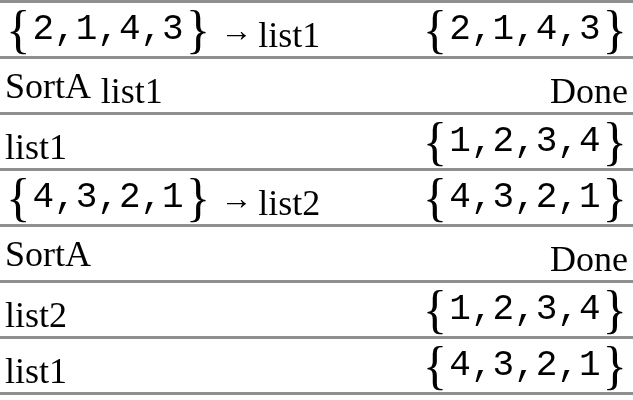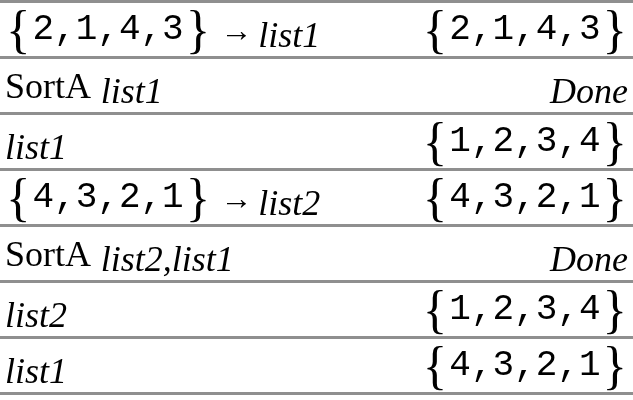--- a/index.html
+++ b/index.html
@@ -34,21 +34,20 @@
     white-space: pre;
   }
   .brace {
     font-size: 51px;
     line-height: 1;
     display: inline-block;
     transform: scaleY(1.04);
     padding: 0 1px;
   }
   .var, .args, .done {
-    font-style: italic;
     margin-top: 11px;
   }
   .cmd {
     font-style: normal;
   }
   .args { margin-left: 0.27em; }
   .arrow {
     font-size: 32px;
     margin: 0 6px 0 9px;
     display: inline-block;
@@ -91,21 +90,21 @@
     <span class="expr">
       <span class="brace">{</span><span class="vals">4,3,2,1</span><span class="brace">}</span><span class="arrow">→</span><span class="var">list2</span>
     </span>
     <span class="result">
       <span class="brace">{</span><span class="vals">4,3,2,1</span><span class="brace">}</span>
     </span>
   </div>
 
   <div class="row">
     <span class="expr">
-      <span class="cmd">SortA</span><span class="args">list2,list1</span>
+      <span class="cmd">SortA</span>
     </span>
     <span class="result">
       <span class="done">Done</span>
     </span>
   </div>
 
   <div class="row">
     <span class="expr">
       <span class="var">list2</span>
     </span>

